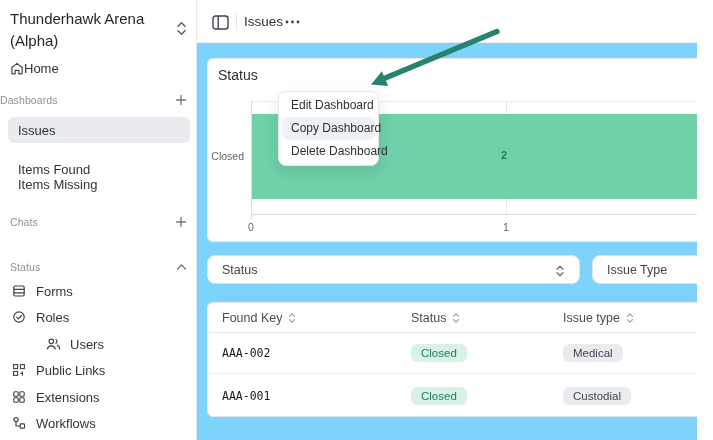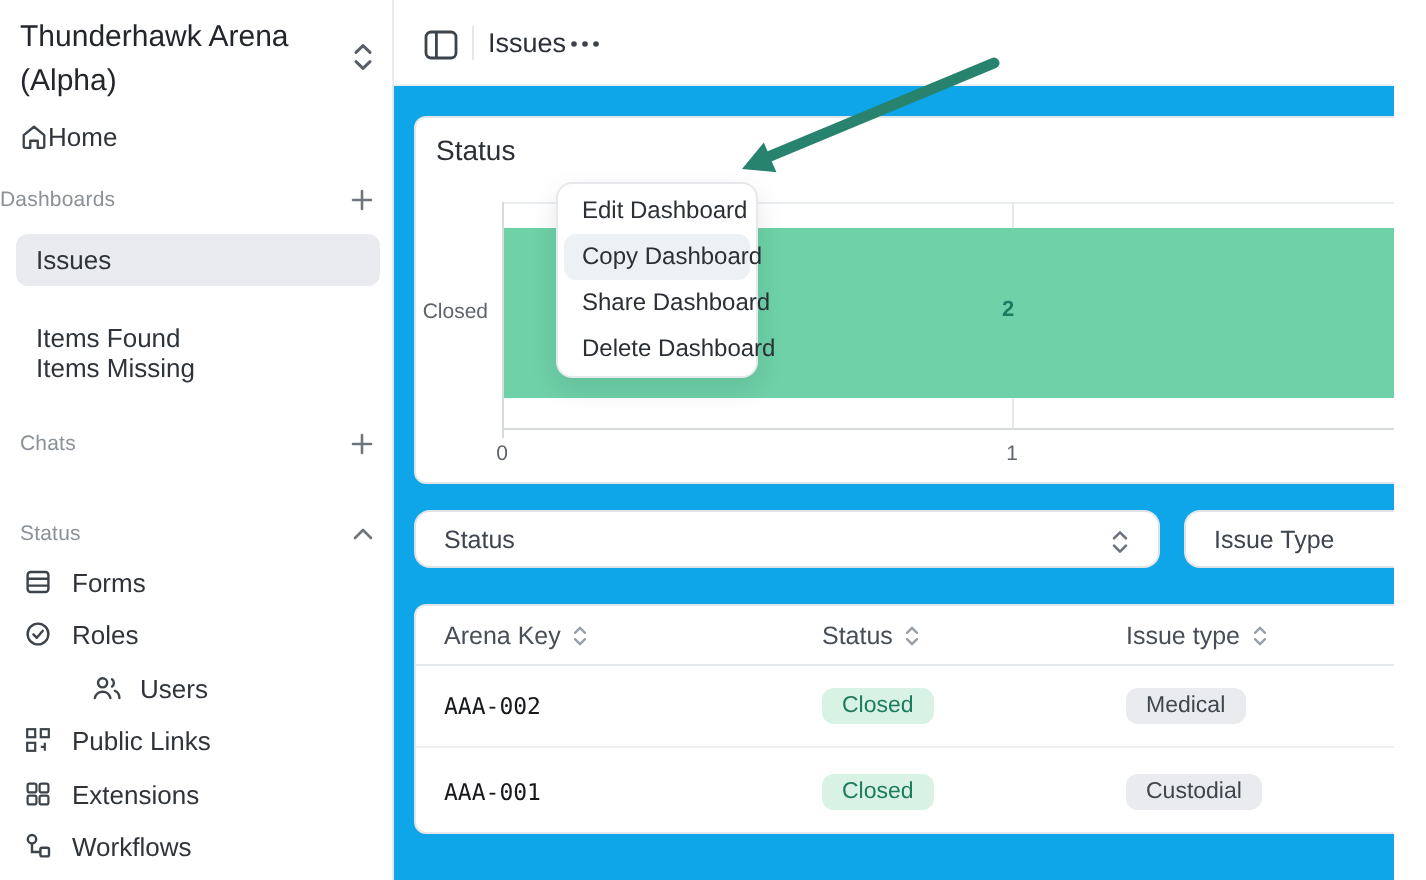--- a/index.html
+++ b/index.html
@@ -1,18 +1,18 @@
 <!DOCTYPE html>
 <html><head>
 <meta charset="utf-8">
 <style>
   * { margin:0; padding:0; box-sizing:border-box; }
   html,body { background:#fff; }
   body { font-family:"Liberation Sans","DejaVu Sans",sans-serif; color:#2b3036; }
-  .stage { position:relative; width:697px; height:440px; overflow:hidden; background:#0ea5e9; }
+  .stage { position:relative; width:697px; height:440px; overflow:hidden; background:#7dd3fc; }
 
   
   .sidebar { position:absolute; left:0; top:0; width:197px; height:440px; background:#fff; border-right:1px solid #e7e9ec; }
   .ws { position:absolute; left:0; top:6px; width:197px; height:48px; cursor:pointer; }
   .ws-title { position:absolute; left:10px; top:2px; width:160px; font-size:15px; line-height:22px; color:#23272d; }
   .ws-caret { position:absolute; right:10px; top:14px; }
   .side-row { position:absolute; left:0; width:196px; height:26px; display:flex; align-items:center; font-size:13px; color:#2f343a; }
   .side-row .lbl { flex:0 0 auto; }
   .sect { font-size:10.5px; color:#8b9199; letter-spacing:.1px; }
   .sect-action { position:absolute; right:9px; top:50%; transform:translateY(-50%); display:flex; align-items:center; color:#6f757d; cursor:pointer; }
@@ -241,21 +241,21 @@
         </svg>
     </span>
   </div>
   <div class="select sel-issue">
     <span class="sel-lbl">Issue Type</span>
   </div>
 
   <section class="table">
     <div class="thead">
       <span class="th" style="left:14px;">
-        <span>Arena Key</span>
+        <span>Found Key</span>
         <svg class="ic" width="8" height="12" viewBox="0 0 8 12">
             <path d="M1.5 4.4 L4 1.9 L6.5 4.4 M1.5 7.6 L4 10.1 L6.5 7.6" fill="none" stroke="#99a0a8" stroke-width="1.2" stroke-linecap="round" stroke-linejoin="round"></path>
           </svg>
       </span>
       <span class="th" style="left:203px;">
         <span>Status</span>
         <svg class="ic" width="8" height="12" viewBox="0 0 8 12">
             <path d="M1.5 4.4 L4 1.9 L6.5 4.4 M1.5 7.6 L4 10.1 L6.5 7.6" fill="none" stroke="#99a0a8" stroke-width="1.2" stroke-linecap="round" stroke-linejoin="round"></path>
           </svg>
       </span>
@@ -275,21 +275,20 @@
     <div class="trow row2">
       <span class="cell-key">AAA-001</span>
       <span class="badge b-green c2">Closed</span>
       <span class="badge b-gray c3">Custodial</span>
     </div>
   </section>
 
   <div class="menu">
     <div class="menu-item">Edit Dashboard</div>
     <div class="menu-item hl">Copy Dashboard</div>
-    <div class="menu-item">Share Dashboard</div>
     <div class="menu-item">Delete Dashboard</div>
   </div>
 
   <svg class="arrow-overlay" viewBox="0 0 713 440">
     <line x1="497" y1="31.5" x2="384" y2="78.5" stroke="#27836e" stroke-width="5.5" stroke-linecap="round"></line>
     <polygon points="371,84.5 381.9,71.3 388.2,86.1" fill="#27836e"></polygon>
   </svg>
 
 </div>
 

